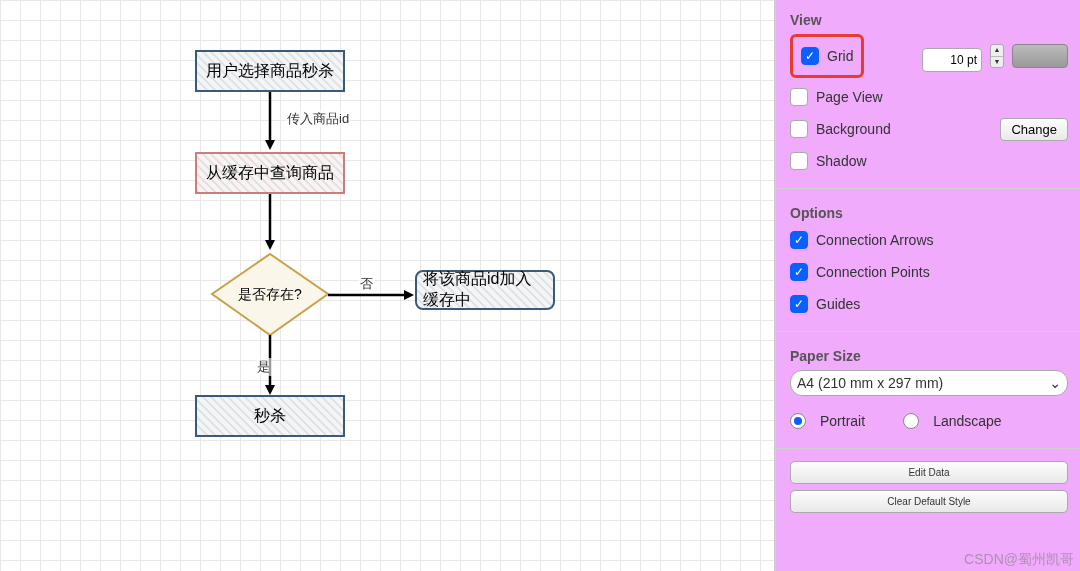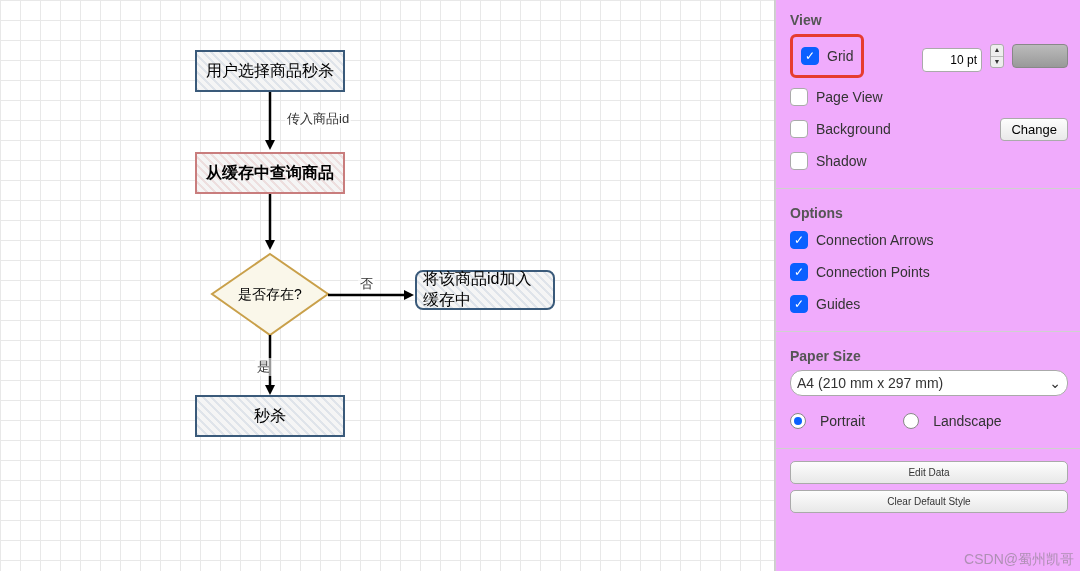--- a/index.html
+++ b/index.html
@@ -30,21 +30,20 @@
       text-align: left;
       background-color: #f5f5f5;
     }
     .box-blue {
       border: 2px solid #3a5a7a;
       background-image: repeating-linear-gradient(45deg, rgba(100,130,170,0.15) 0, rgba(100,130,170,0.15) 2px, transparent 2px, transparent 6px);
     }
     .box-red {
       border: 2px solid #c97d7d;
       background-image: repeating-linear-gradient(45deg, rgba(200,120,120,0.18) 0, rgba(200,120,120,0.18) 2px, transparent 2px, transparent 6px);
-      font-weight: bold;
     }
     .diamond-wrap {
       position: absolute;
       width: 120px;
       height: 85px;
     }
     .diamond-svg {
       position: absolute;
       inset: 0;
     }

